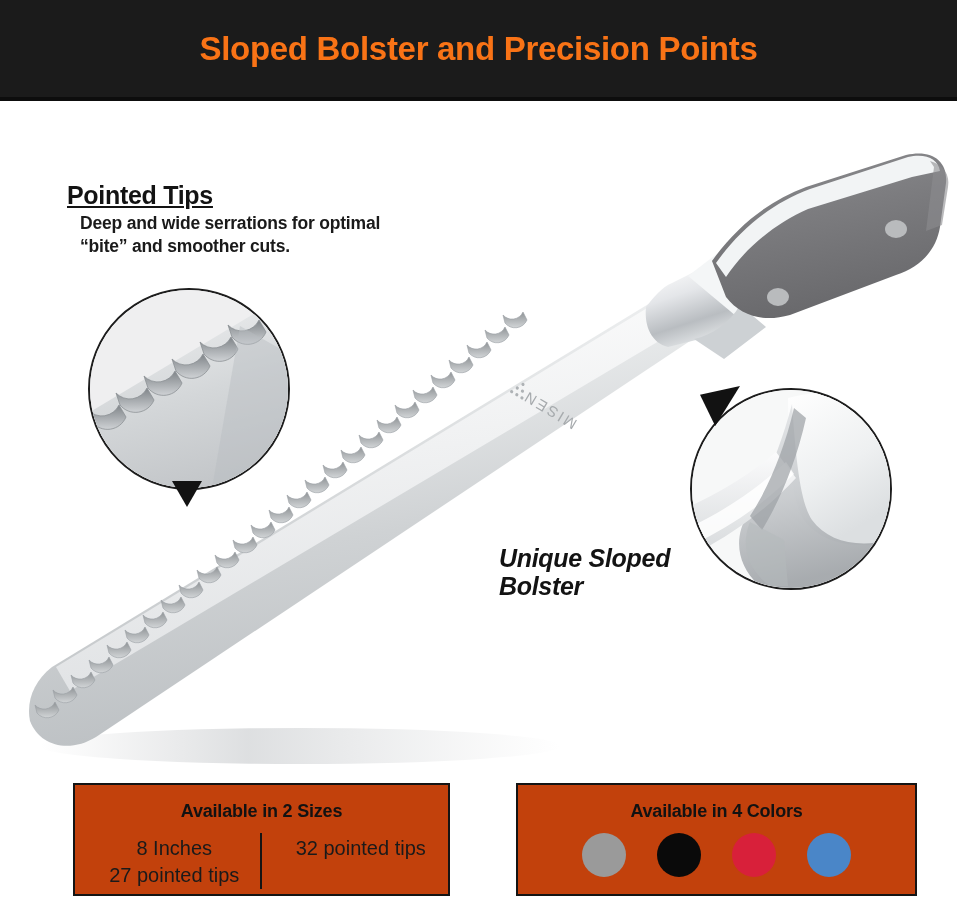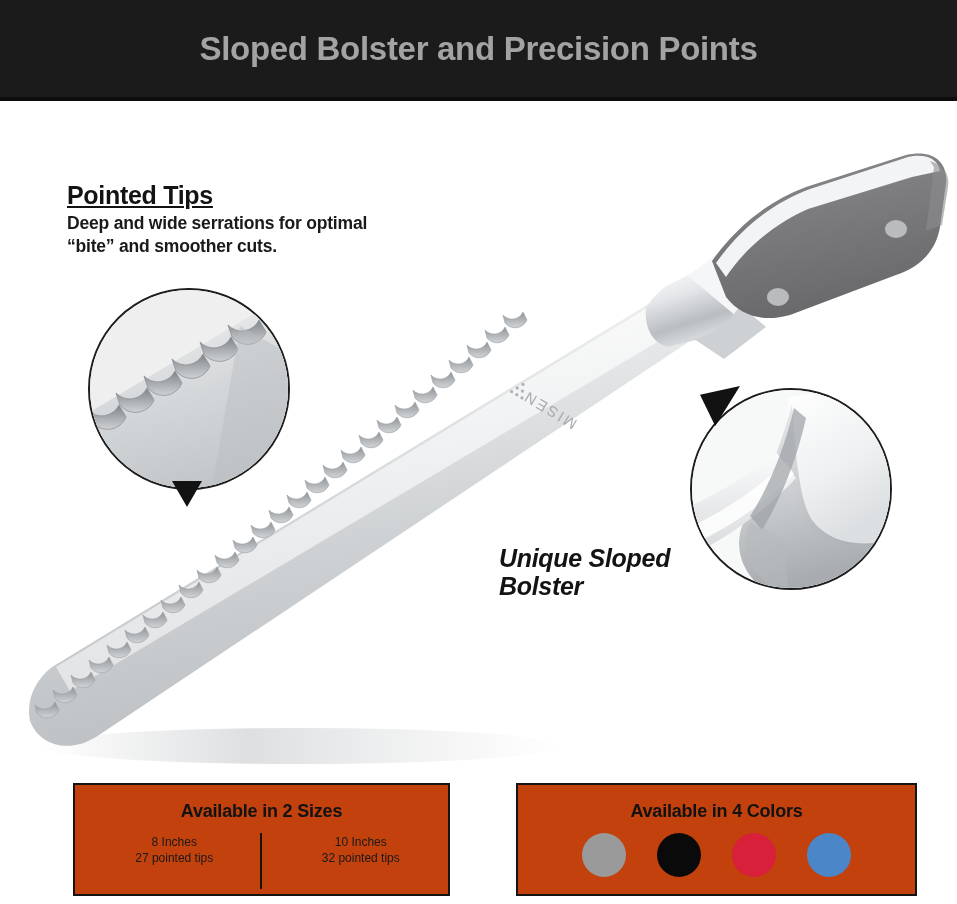--- a/index.html
+++ b/index.html
@@ -28,21 +28,21 @@
   
   .callout-heading{
     position:absolute;font-size:25px;font-weight:bold;line-height:1.13;
     color:#131313;letter-spacing:-0.3px;
   }
   .callout-body{
     position:absolute;font-size:17.5px;font-weight:bold;line-height:1.29;
     color:#1a1a1a;letter-spacing:-0.2px;
   }
   #tips-heading{left:67px;top:181px;text-decoration:underline;}
-  #tips-body{left:67px;top:212px;width:330px;}
+  #tips-body{left:80px;top:212px;width:330px;}
   #bolster-heading{left:499px;top:544px;width:240px;font-style:italic;}
   #bolster-body{left:499px;top:603px;width:290px;}
 
   
   .knife-wrap{position:absolute;left:0;top:101px;width:957px;height:690px;}
   .knife-svg{position:absolute;left:0;top:0;}
 
   
   .mag{
     position:absolute;border-radius:50%;border:2px solid #1d1d1d;
@@ -70,38 +70,38 @@
   #box-sizes{left:73px;top:783px;width:373px;height:109px;}
   #box-colors{left:516px;top:783px;width:373px;height:109px;padding-left:24px;}
   .box-title{
     position:absolute;left:0;top:16px;width:100%;text-align:center;
     font-size:18px;font-weight:bold;color:#121212;letter-spacing:-0.2px;
   }
   .sizes-cols{
     position:absolute;left:0;top:50px;width:100%;display:flex;
   }
   .sizes-col{
-    flex:1;text-align:center;font-size:12px;line-height:1.33;color:#1a1a1a;padding-left:12px;
+    flex:1;text-align:center;font-size:20px;line-height:1.33;color:#1a1a1a;padding-left:12px;
   }
   .sizes-divider{
     position:absolute;left:185px;top:48px;width:2px;height:56px;background:#141414;
   }
   .swatch-row{
     position:absolute;left:0;top:48px;width:100%;
     display:flex;justify-content:center;gap:31px;
   }
   .swatch{width:44px;height:44px;border-radius:50%;}
 </style>
 </head>
 <body>
 
 <div class="stage">
 
   <div class="banner" style="background: rgb(27, 27, 27);">
-    <div class="banner-title" style="color: #a3a3a3;">Sloped Bolster and Precision Points</div>
+    <div class="banner-title" style="color: #f97316;">Sloped Bolster and Precision Points</div>
     <div class="banner-underline"></div>
   </div>
 
   <div class="knife-wrap">
     <svg class="knife-svg" width="957" height="690" viewBox="0 0 957 690">
       <defs>
         <linearGradient id="bladeGrad" x1="0" y1="0" x2="0.25" y2="1">
           <stop offset="0%" stop-color="#fdfdfd"></stop>
           <stop offset="28%" stop-color="#e9ebec"></stop>
           <stop offset="62%" stop-color="#cfd2d4"></stop>
@@ -287,21 +287,20 @@
 
   <div class="info-box" id="box-sizes">
     <div class="box-title">Available in 2 Sizes</div>
     <div class="sizes-divider"></div>
     <div class="sizes-cols">
       <div class="sizes-col">
         <div>8 Inches</div>
         <div>27 pointed tips</div>
       </div>
       <div class="sizes-col">
-        <div>10 Inches</div>
         <div>32 pointed tips</div>
       </div>
     </div>
   </div>
 
   <div class="info-box" id="box-colors">
     <div class="box-title">Available in 4 Colors</div>
     <div class="swatch-row">
       <div class="swatch" style="background: rgb(154, 154, 154);"></div>
       <div class="swatch" style="background: rgb(10, 10, 10);"></div>

